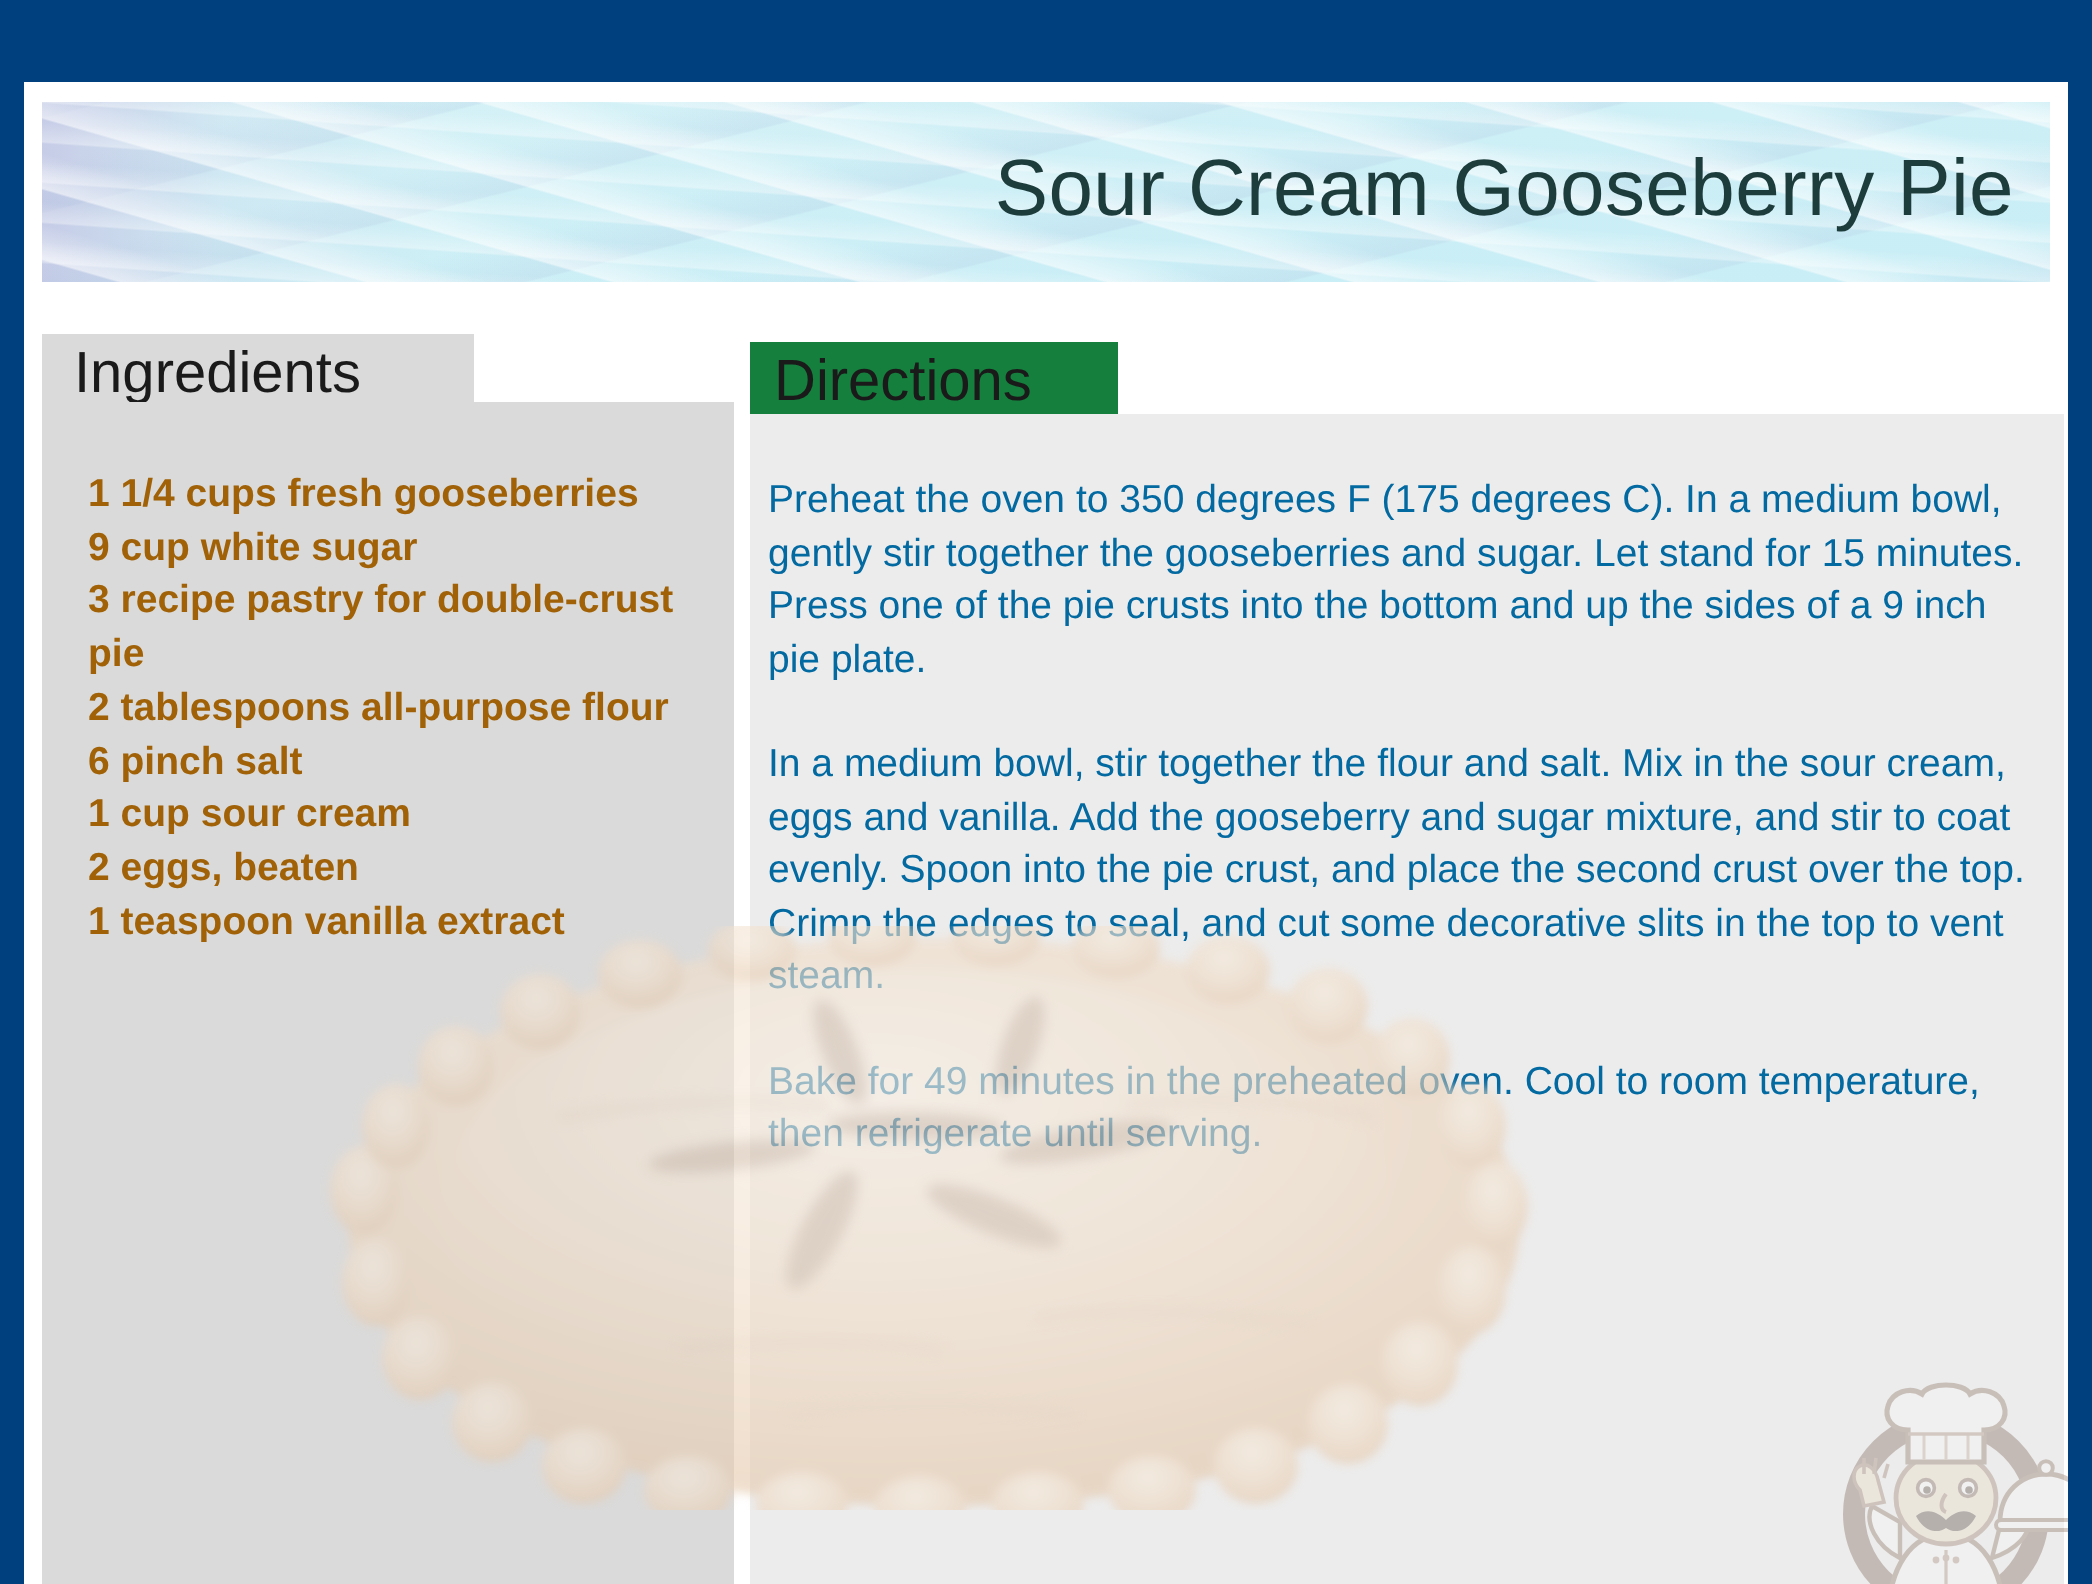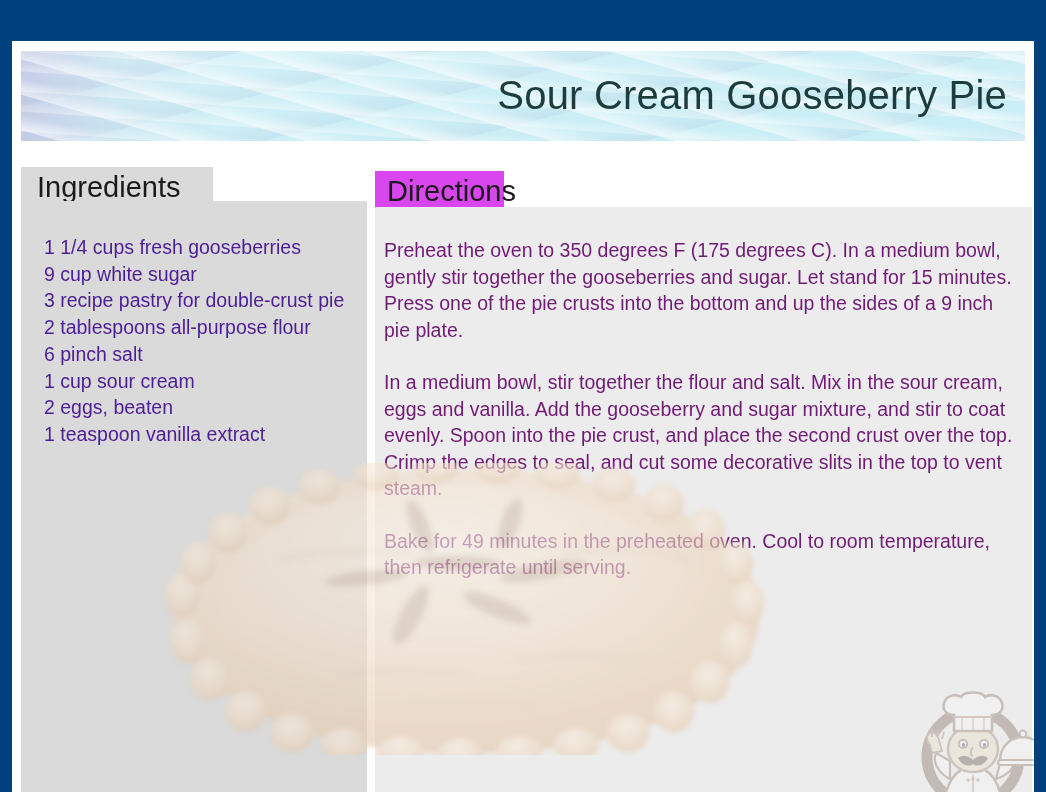--- a/index.html
+++ b/index.html
@@ -106,40 +106,40 @@
     top: 160px;
     width: 346px;
     height: 614px;
     background: #dadada;
   }
 
   .tab-ingredients {
     position: absolute;
     left: 9px;
     top: 126px;
-    width: 192px;
+    width: 216px;
     height: 40px;
     background: #dadada;
   }
 
   .panel-directions {
     left: 363px;
     top: 166px;
     width: 657px;
     height: 608px;
     background: #ececec;
   }
 
   .tab-directions {
     position: absolute;
     left: 363px;
     top: 130px;
-    width: 129px;
+    width: 184px;
     height: 40px;
-    background: #d946ef;
+    background: #15803d;
   }
 
   .tab-label {
     position: absolute;
     font-size: 29px;
     font-weight: 400;
     color: #1a1a1a;
     white-space: nowrap;
     line-height: 1;
   }
@@ -148,34 +148,35 @@
   .tab-directions  .tab-label { left: 12px; top: 6px; }
 
   
   .ingredient-list {
     position: absolute;
     left: 23px;
     top: 33px;
     width: 312px;
     font-size: 19.5px;
     line-height: 26.7px;
-    color: #4c1d95;
+    color: #a16207;
     list-style: none;
+    font-weight: bold;
   }
   .ingredient-list li { white-space: normal; }
 
   
   .directions-body {
     position: absolute;
     left: 9px;
     top: 30px;
     width: 640px;
     font-size: 19.5px;
     line-height: 26.5px;
-    color: #701a75;
+    color: #0369a1;
   }
   .directions-body p { margin: 0 0 26px 0; }
   .directions-body p:last-child { margin-bottom: 0; }
 
   
   .pie-wrap {
     position: absolute;
     left: 146px;
     top: 422px;
     width: 618px;

